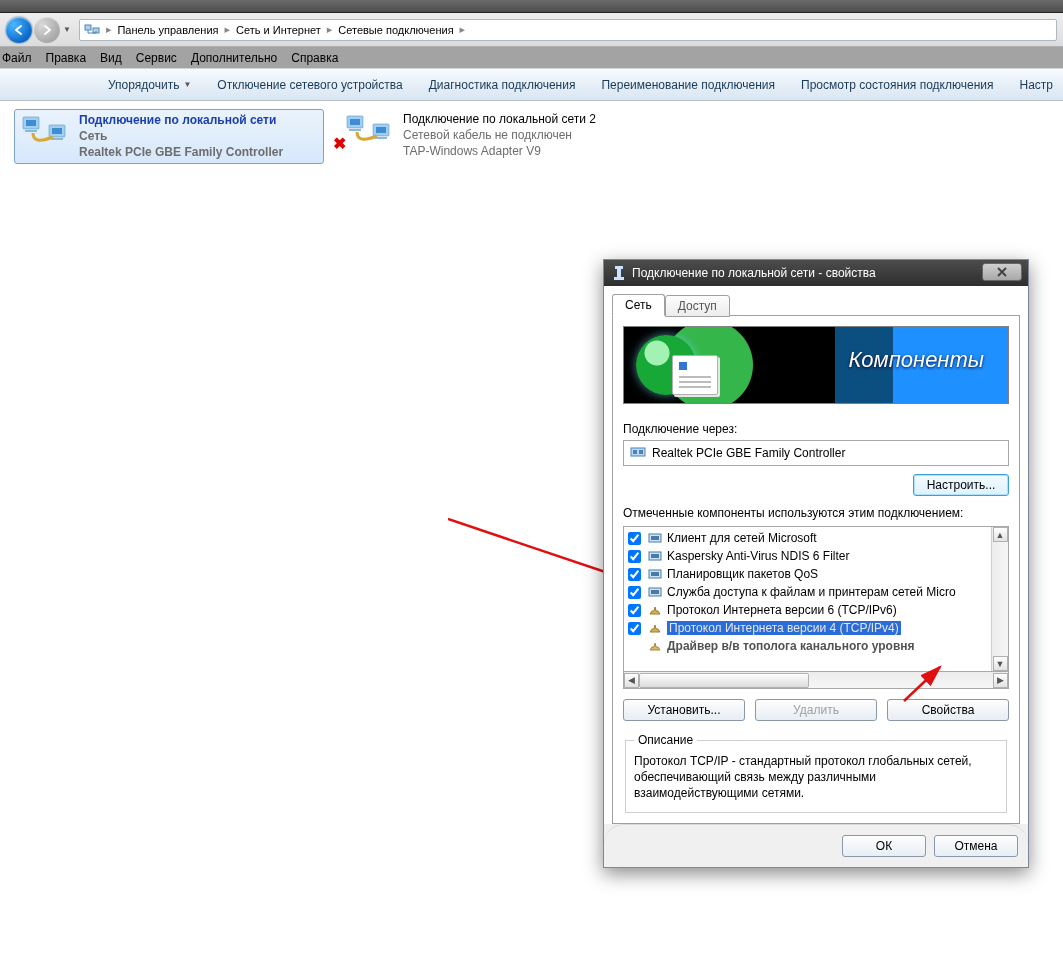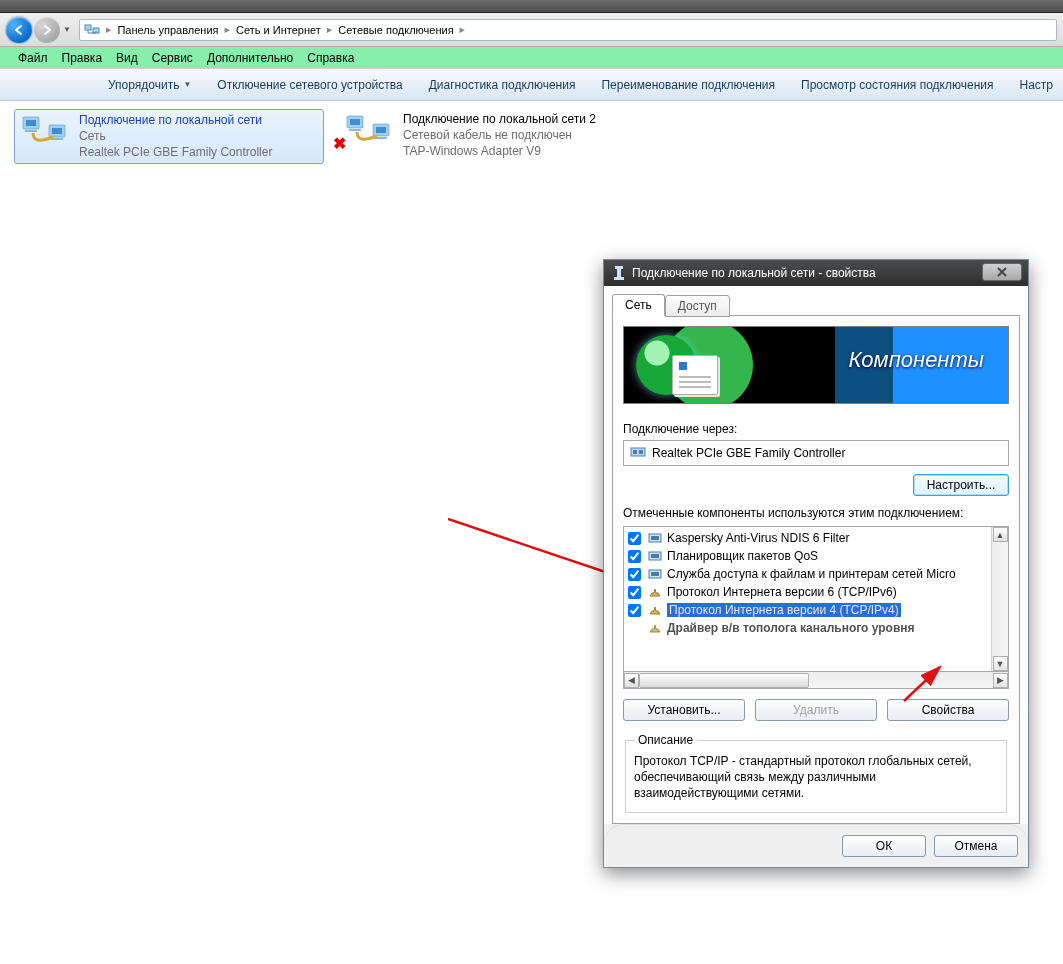--- a/index.html
+++ b/index.html
@@ -68,25 +68,25 @@
   }
   .crumbbar .ic {
     width: 16px; height: 16px; margin-right: 4px;
     display: inline-flex; align-items: center; justify-content: center;
   }
   .crumbbar .seg { padding: 0 4px; }
   .crumbbar .arr { color: #888; padding: 0 2px; }
   
   .menubar {
     height: 22px;
-    background: #86efac;
+    background: #a3a3a3;
     border-bottom: 1px solid #d0d4d9;
     display: flex;
     align-items: center;
-    padding: 0 18px;
+    padding: 0 2px;
     gap: 14px;
     font-size: 12px;
   }
   .menubar span { cursor: default; }
   
   .toolbar {
     height: 32px;
     background: linear-gradient(#f7fbff, #e8f0f8 45%, #d9e6f2);
     border-bottom: 1px solid #b6c0ca;
     display: flex;
@@ -385,21 +385,21 @@
   </div>
   <div class="tbitem">Отключение сетевого устройства</div>
   <div class="tbitem">Диагностика подключения</div>
   <div class="tbitem">Переименование подключения</div>
   <div class="tbitem">Просмотр состояния подключения</div>
   <div class="tbitem">Настр</div>
 </div>
 
 <div class="content">
 
-  <div class="conn-item sel" style="left:14px; top:8px; padding:2px 6px;">
+  <div class="conn-item sel" style="left:14px; top:8px; padding:2px 6px;font-weight:bold;">
     <div class="ic">
       <svg class="neticon" width="48" height="40" viewBox="0 0 48 40">
         <rect class="m" x="2" y="4" width="16" height="12" rx="1"></rect>
         <rect class="m" x="28" y="12" width="16" height="12" rx="1"></rect>
         <rect x="5" y="7" width="10" height="6" fill="#3f8dd0"></rect>
         <rect x="31" y="15" width="10" height="6" fill="#3f8dd0"></rect>
         <rect x="4" y="17" width="12" height="2" fill="#8bb8d8"></rect>
         <rect x="30" y="25" width="12" height="2" fill="#8bb8d8"></rect>
         <path d="M12 20 q0 12 20 4" stroke="#d5a838" stroke-width="3" fill="none"></path>
       </svg>
@@ -488,20 +488,30 @@
         <div class="listwrap">
           <div class="listbody">
             <div class="row">
               <input type="checkbox" checked="" style="">
               <span class="ric">
                   <svg width="14" height="14" viewBox="0 0 14 14">
                     <rect x="1" y="3" width="12" height="8" fill="#cde4f6" stroke="#4a7aa8"></rect>
                     <rect x="3" y="5" width="8" height="4" fill="#4a7aa8"></rect>
                   </svg>
                 </span>
+              <span class="txt">Клиент для сетей Microsoft</span>
+            </div>
+            <div class="row">
+              <input type="checkbox" checked="" style="">
+              <span class="ric">
+                  <svg width="14" height="14" viewBox="0 0 14 14">
+                    <rect x="1" y="3" width="12" height="8" fill="#cde4f6" stroke="#4a7aa8"></rect>
+                    <rect x="3" y="5" width="8" height="4" fill="#4a7aa8"></rect>
+                  </svg>
+                </span>
               <span class="txt">Kaspersky Anti-Virus NDIS 6 Filter</span>
             </div>
             <div class="row">
               <input type="checkbox" checked="" style="">
               <span class="ric">
                   <svg width="14" height="14" viewBox="0 0 14 14">
                     <rect x="1" y="3" width="12" height="8" fill="#cde4f6" stroke="#4a7aa8"></rect>
                     <rect x="3" y="5" width="8" height="4" fill="#4a7aa8"></rect>
                   </svg>
                 </span>

